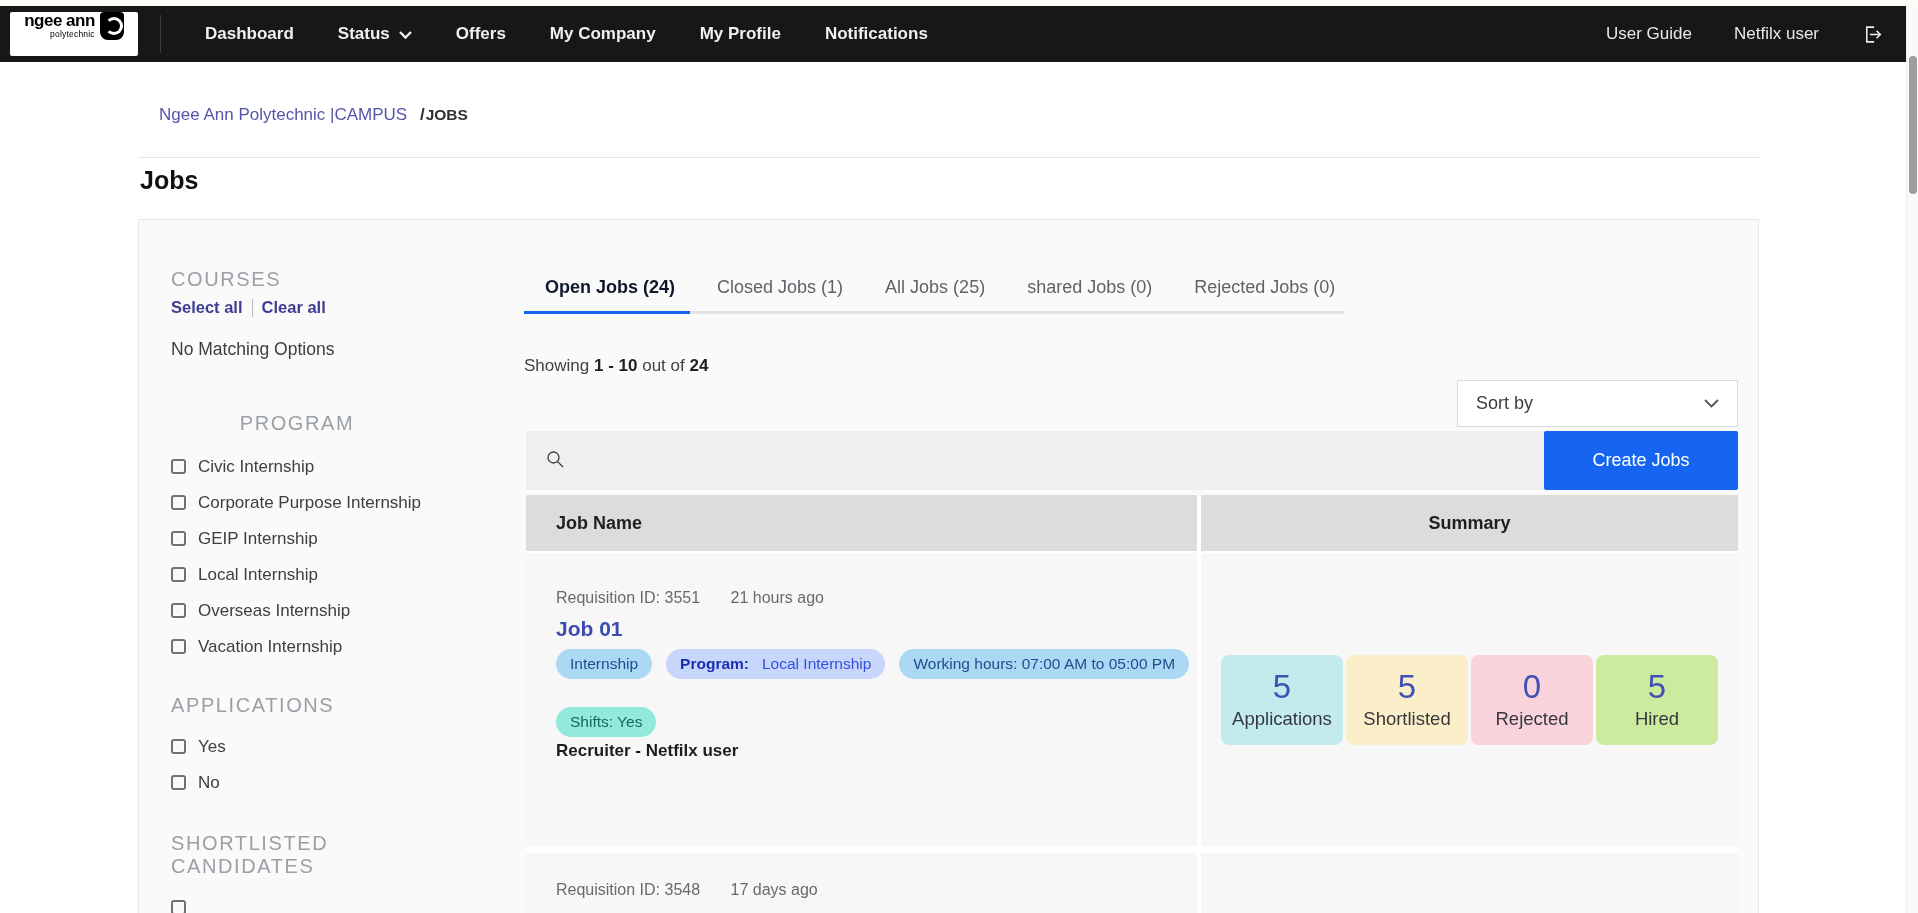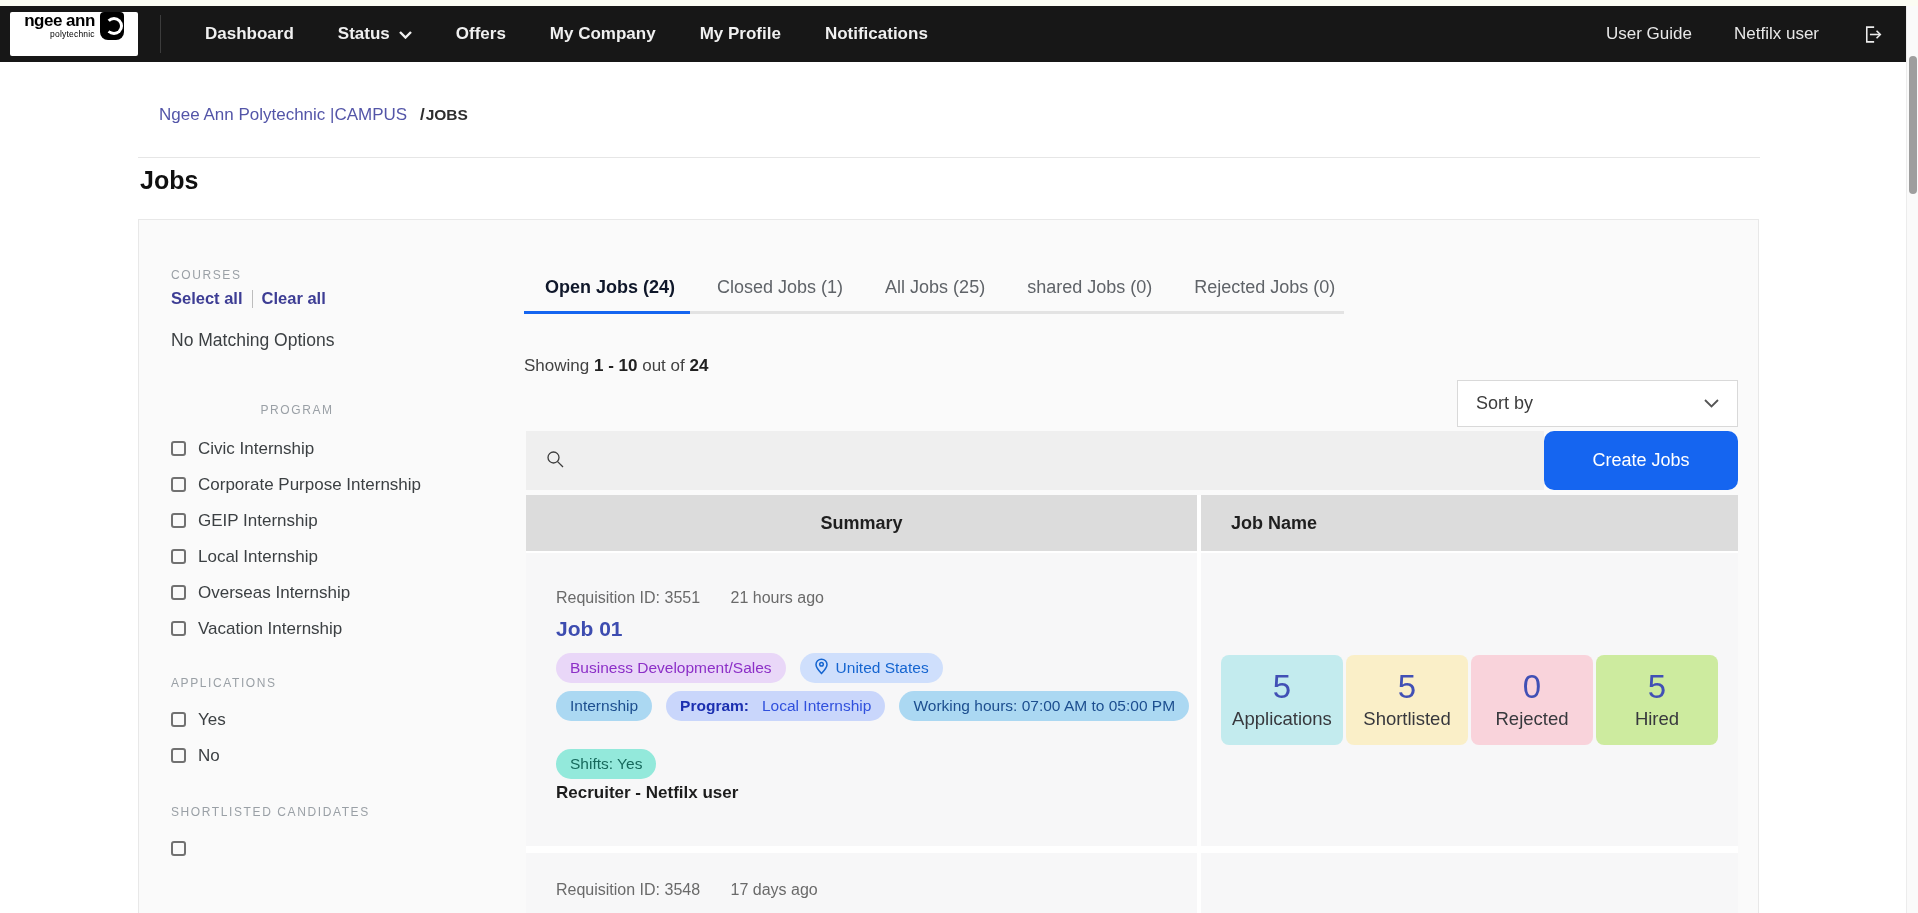--- a/index.html
+++ b/index.html
@@ -42,21 +42,21 @@
   .breadcrumb .current { color:#2e2e2e; font-weight:bold; font-size:15.5px; }
   .divider-1 { position:absolute; top:157px; left:138px; width:1622px; height:1px; background:#e6e6e6; }
   .page-title { position:absolute; top:166px; left:140px; font-size:25px; font-weight:bold; color:#101010; }
   
   .panel {
     position:absolute; top:219px; left:138px; width:1621px; height:694px;
     background:#fafafa; border:1px solid #e8e8e8; border-bottom:none;
   }
   
   .filters { position:absolute; top:40px; left:32px; width:252px; }
-  .filter-label { font-size:12px; color:#9aa0a6; letter-spacing:1.6px; }
+  .filter-label { font-size:20px; color:#9aa0a6; letter-spacing:1.6px; }
   .filters .lbl-courses { margin-top:8px; }
   .link-row { margin-top:7px; font-size:16.5px; font-weight:bold; color:#3d3d94; display:flex; align-items:center; }
   .link-row .flink { cursor:pointer; }
   .link-row .vbar { width:1px; height:18px; background:#bdbdbd; margin:0 9px; }
   .empty-note { margin-top:22px; font-size:17.5px; color:#3c4043; }
   .lbl-program { margin-top:52px;text-align:center; }
   .check-list { margin-top:20px; }
   .check-row { margin-bottom:13px; font-size:17px; color:#3c4043; line-height:23px; }
   .check-row input {
     appearance:none; -webkit-appearance:none; width:15px; height:15px; border:2px solid #717171;
@@ -79,21 +79,21 @@
     position:absolute; top:160px; right:0; width:281px; height:47px; background:#fff;
     border:1px solid #d9d9d9; display:flex; align-items:center; padding:0 18px; cursor:pointer;
   }
   .sort-box .sort-label { font-size:18px; color:#3c3c3c; }
   .sort-box .chev { margin-left:auto; display:flex; }
   .search-row { position:absolute; top:211px; left:2px; width:1212px; height:59px; display:flex; }
   .search-field { flex:1; background:#efefef; display:flex; align-items:center; padding-left:18px; }
   .search-field input { border:none; outline:none; background:transparent; font-size:17px; flex:1; height:100%; color:#333; }
   .create-btn {
     width:194px; height:59px; background:#1565f0; color:#fff; border:none; font-size:18px;
-    font-family:inherit; cursor:pointer; border-radius:10px;
+    font-family:inherit; cursor:pointer; border-radius:2px;
   }
   
   .table-wrap { position:absolute; top:275px; left:2px; width:1212px; height:419px; background:#fff; }
   .t-grid { display:grid; grid-template-columns:671px 537px; column-gap:4px; }
   .t-header .cell { background:#dcdcdc; height:56px; line-height:56px; font-size:18px; font-weight:bold; color:#1f1f1f; }
   .t-header .cell.jobname { padding-left:30px; }
   .t-header .cell.summary { text-align:center; }
   .t-row { margin-top:2px; }
   .t-row .cell { background:#f7f7f8; }
   .row-1 { height:293px; }
@@ -276,43 +276,31 @@
               <path d="M13.6 13.6 L19 19"></path>
           </svg>
         </span>
         <input type="text" value="" style="">
       </div>
       <button class="create-btn">Create Jobs</button>
     </div>
 
     <div class="table-wrap">
       <div class="t-grid t-header">
+        <div class="cell jobname">Job Name</div>
         <div class="cell summary">Summary</div>
-        <div class="cell jobname">Job Name</div>
       </div>
 
       <div class="t-grid t-row row-1">
         <div class="cell cell-left">
           <div class="req-line">
             <span>Requisition ID: 3551</span>
             <span class="ago">21 hours ago</span>
           </div>
           <a class="job-title">Job 01</a>
-          <div class="pill-row">
-            <span class="pill pill-purple">Business Development/Sales</span>
-            <span class="pill pill-bluelight">
-              <span>
-                <svg width="15" height="17" viewBox="0 0 15 17" fill="none" stroke="#1565d0" stroke-width="1.5">
-                  <path d="M7.5 1.2 C4.3 1.2 2 3.6 2 6.5 C2 9.8 7.5 15.5 7.5 15.5 C7.5 15.5 13 9.8 13 6.5 C13 3.6 10.7 1.2 7.5 1.2 Z"></path>
-                  <circle cx="7.5" cy="6.3" r="1.8"></circle>
-                </svg>
-              </span>
-              <span>United States</span>
-            </span>
-          </div>
           <div class="pill-row" style="margin-top:8px;">
             <span class="pill pill-sky">Internship</span>
             <span class="pill pill-peri">
               <span class="plabel">Program:</span>
               <span>Local Internship</span>
             </span>
             <span class="pill pill-sky">Working hours: 07:00 AM to 05:00 PM</span>
           </div>
           <div class="pill-row" style="margin-top:28px;">
             <span class="pill pill-teal">Shifts: Yes</span>

